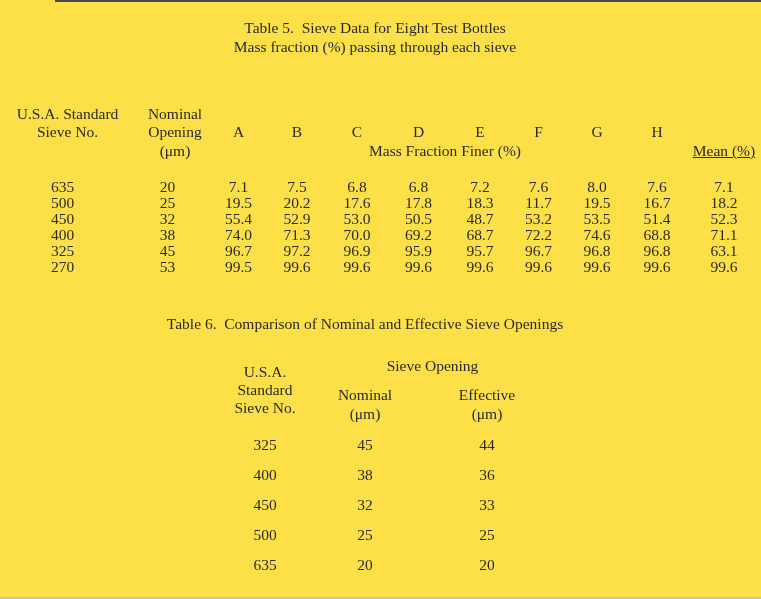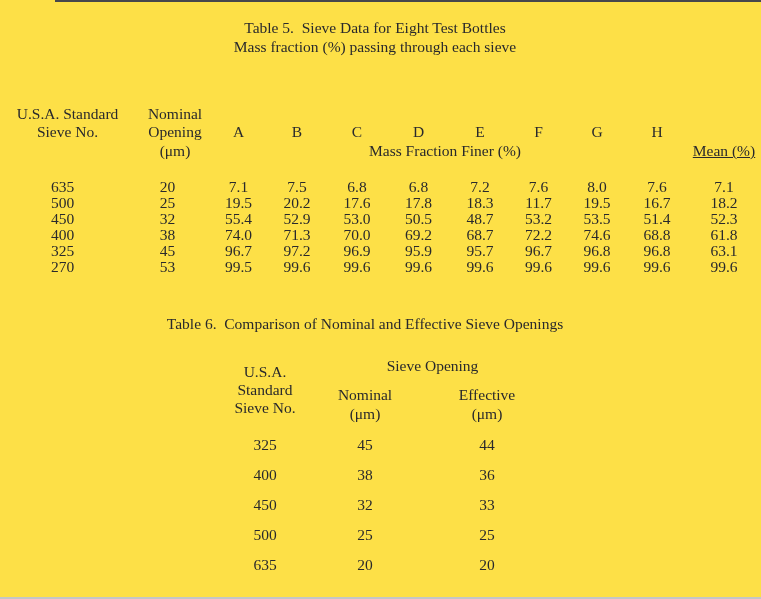--- a/index.html
+++ b/index.html
@@ -151,21 +151,21 @@
           <td>400</td>
           <td>38</td>
           <td>74.0</td>
           <td>71.3</td>
           <td>70.0</td>
           <td>69.2</td>
           <td>68.7</td>
           <td>72.2</td>
           <td>74.6</td>
           <td>68.8</td>
-          <td>61.8</td>
+          <td>71.1</td>
         </tr>
         <tr>
           <td>325</td>
           <td>45</td>
           <td>96.7</td>
           <td>97.2</td>
           <td>96.9</td>
           <td>95.9</td>
           <td>95.7</td>
           <td>96.7</td>

